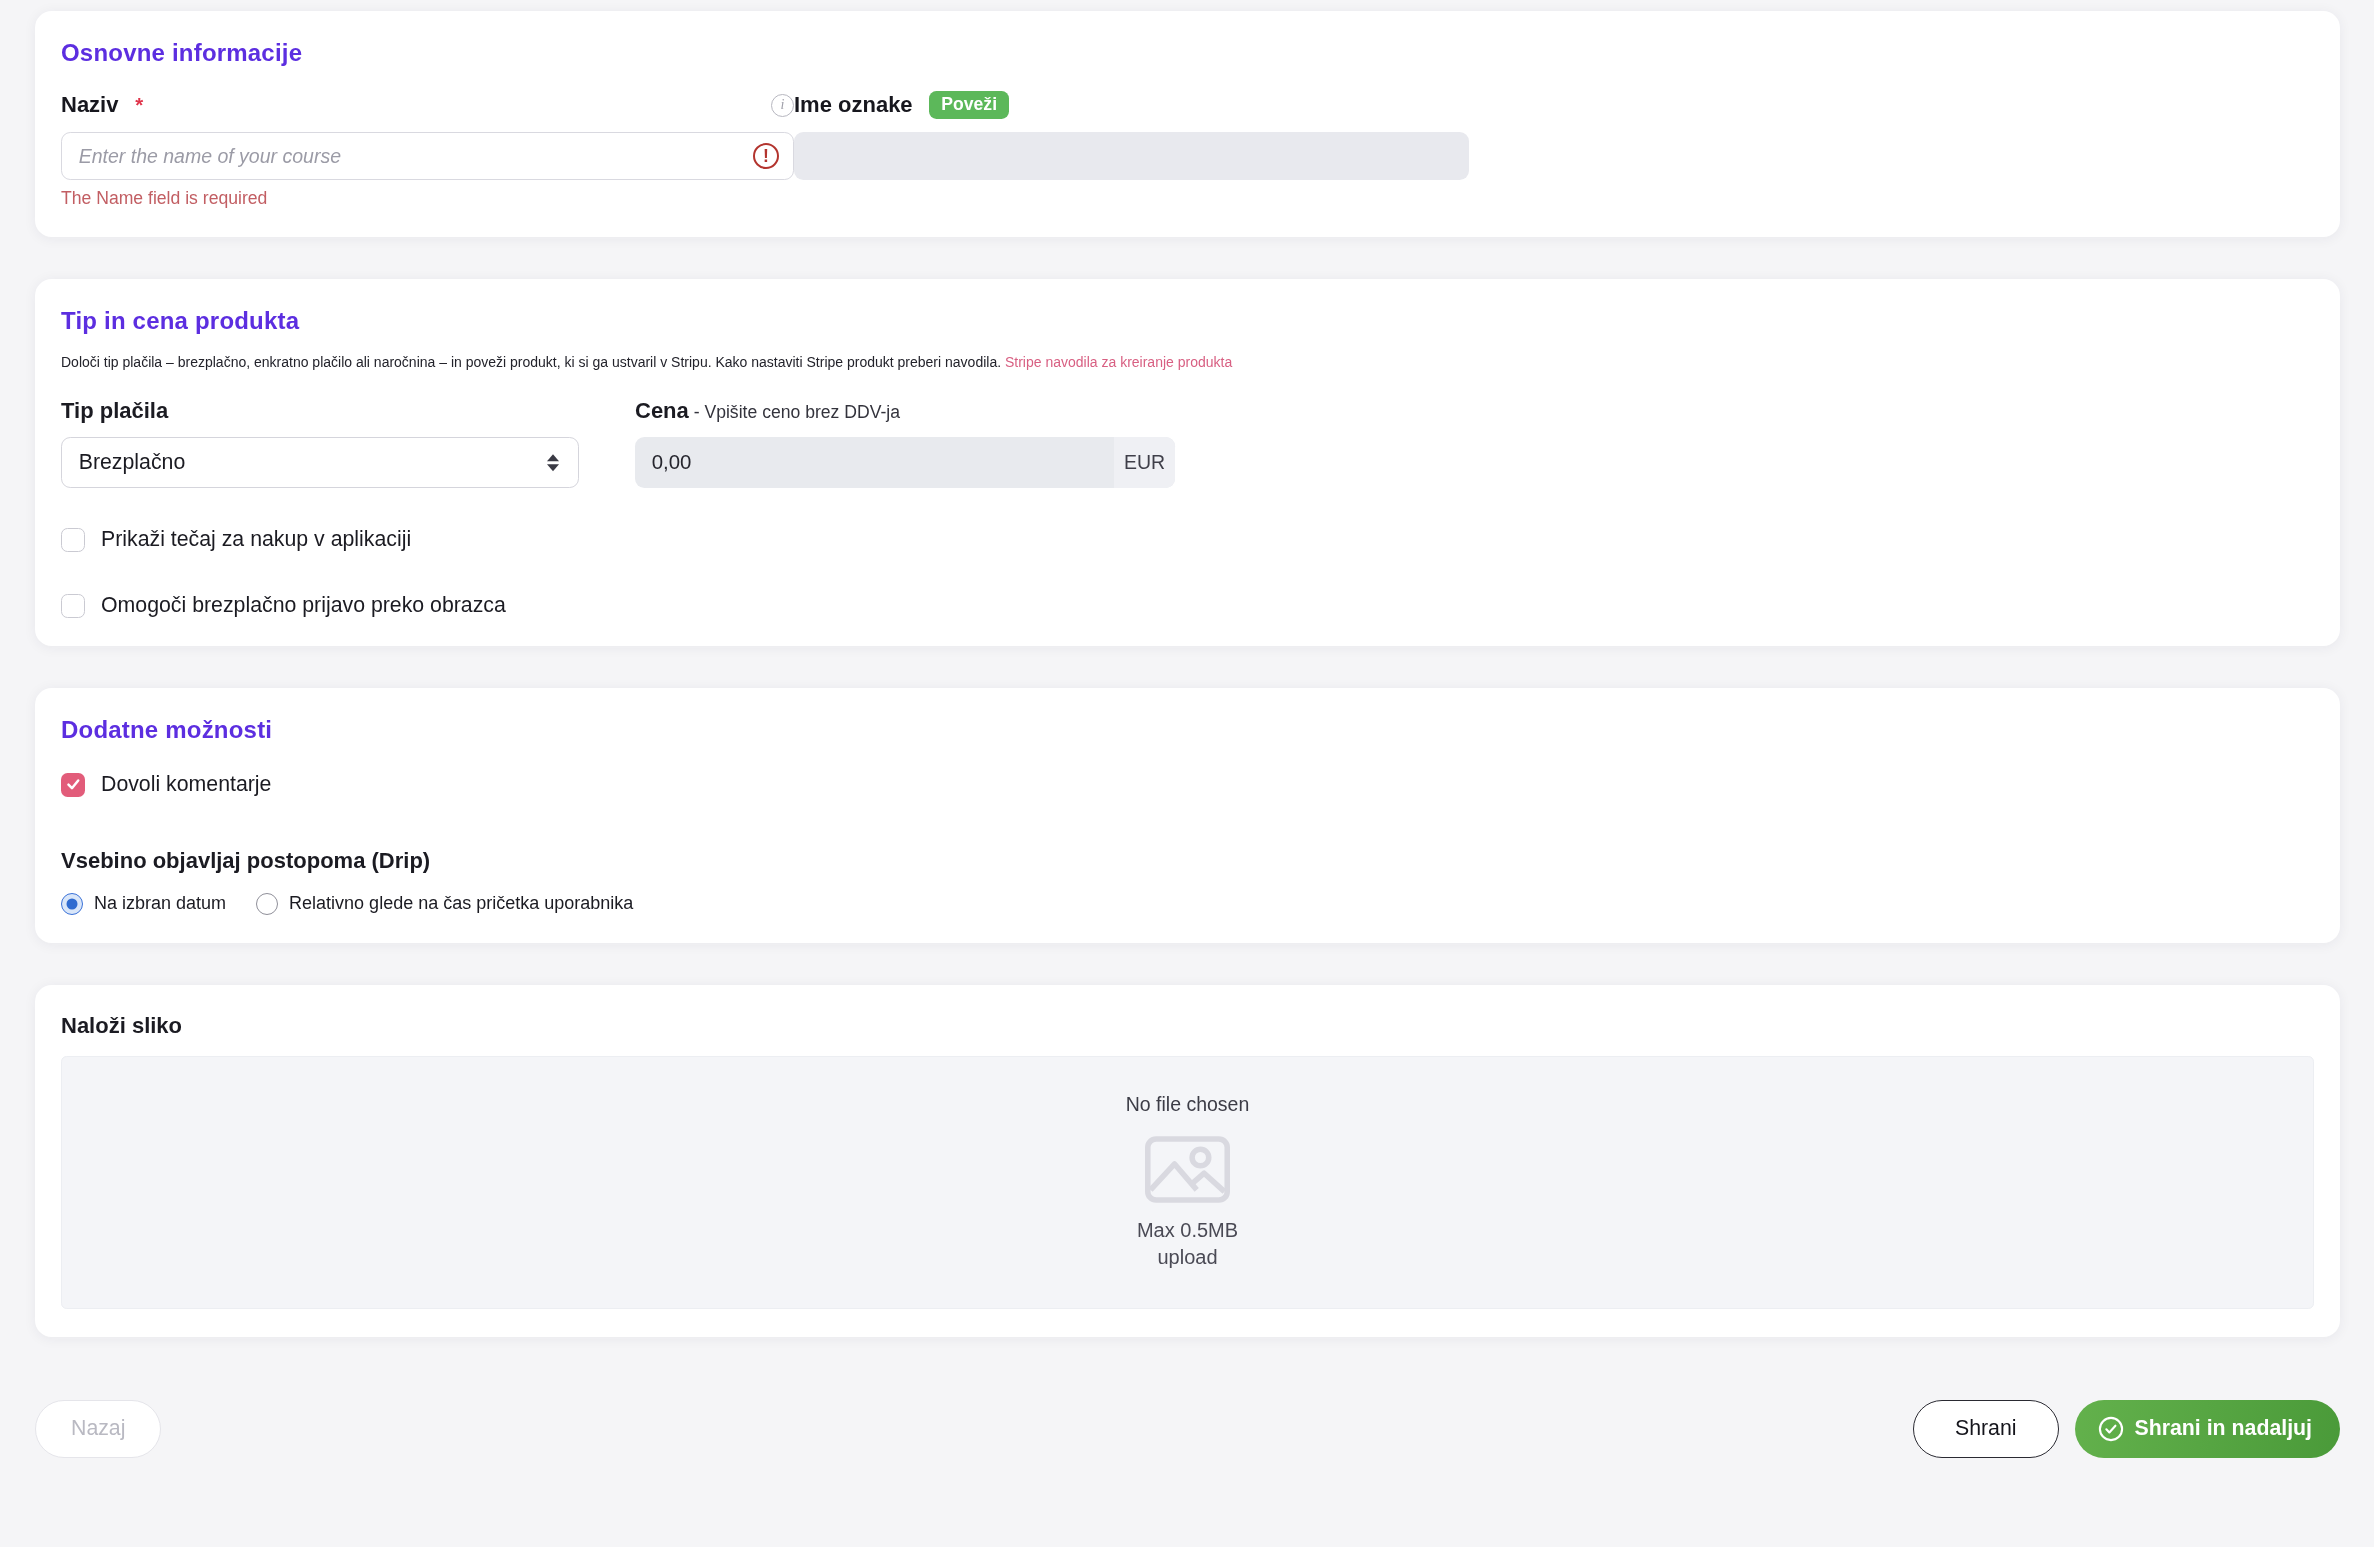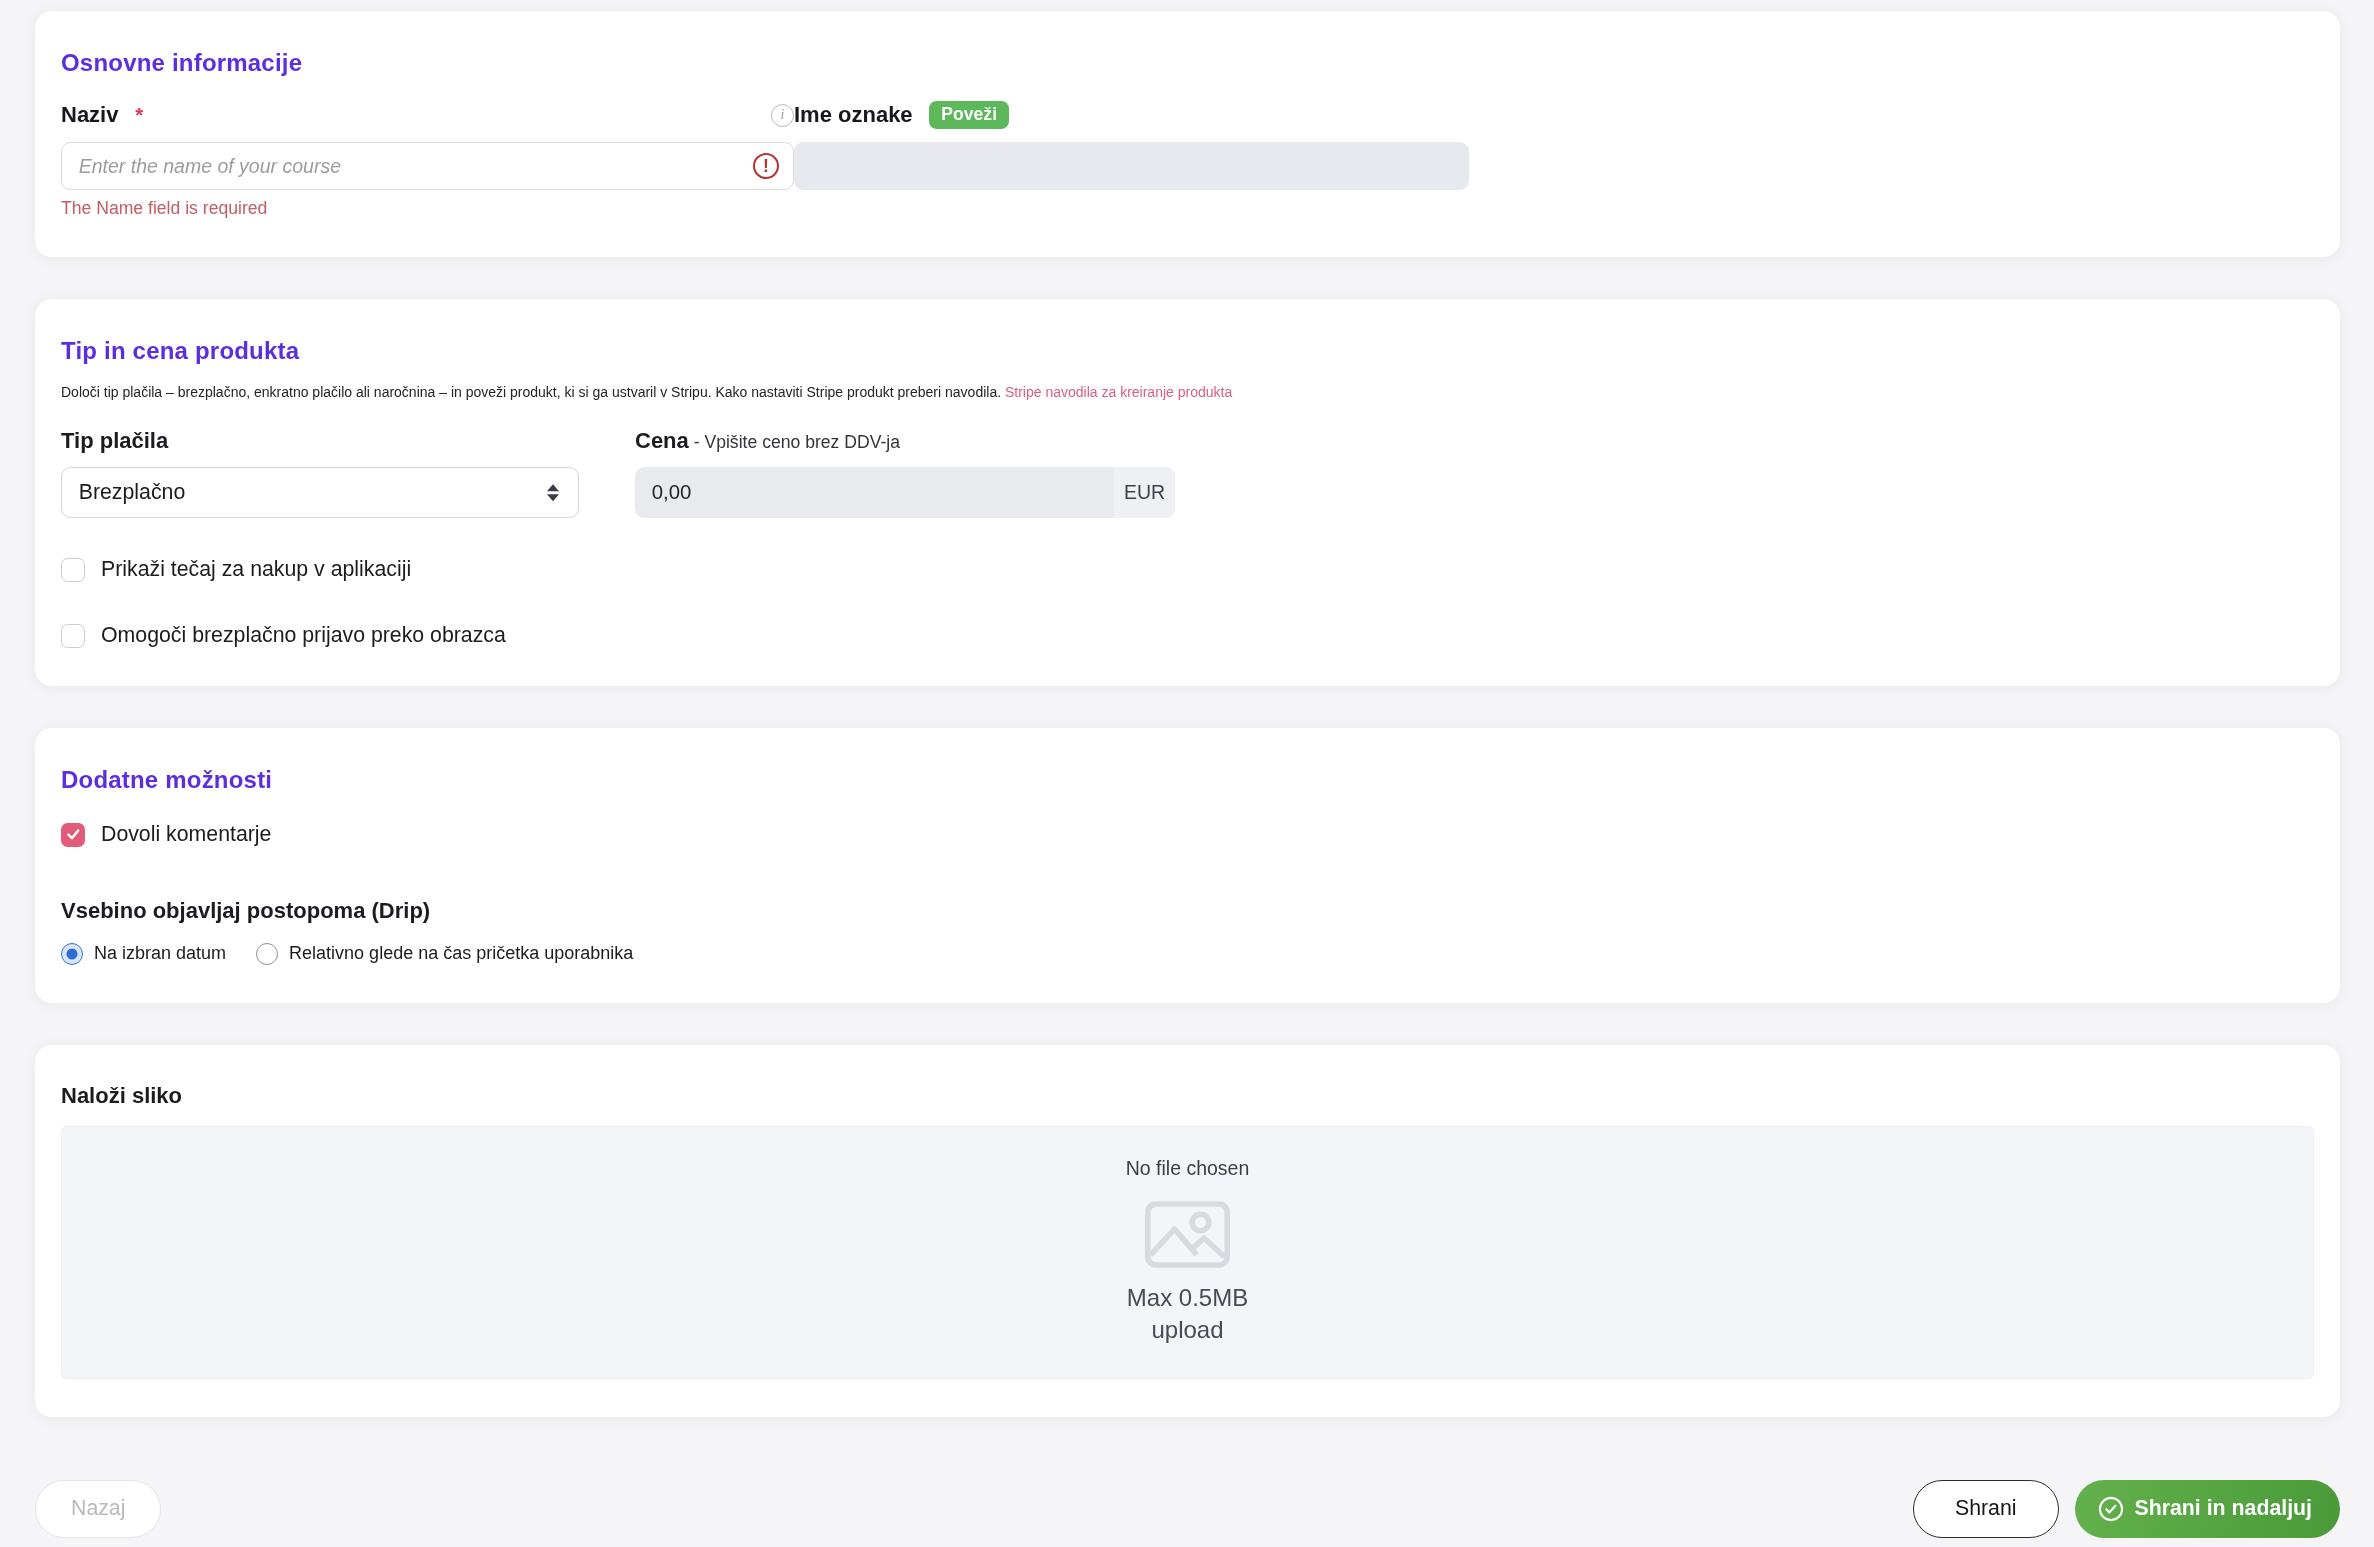--- a/index.html
+++ b/index.html
@@ -3,21 +3,21 @@
 <meta charset="utf-8">
 <style>
   * { margin:0; padding:0; box-sizing:border-box; }
   html,body { background:#f5f5f7; font-family:"Liberation Sans", sans-serif; color:#1b1b22; }
   .page { width:2375px; height:1547px; padding:11px 35px 0 35px; overflow:hidden; position:relative; }
 
   .card {
     background:#ffffff;
     border-radius:16.7px;
     box-shadow:0 1.9px 13px rgba(40,40,70,0.06);
-    padding:38px 26px;
+    padding:28px 26px;
     margin-bottom:42px;
   }
 
   h2.card-title { font-size:24px; font-weight:bold; color:#5c2ee0; letter-spacing:0.2px; }
 
   
   .two-col { display:flex; margin-top:24px; }
   .col-name { width:733px; }
   .col-tag  { width:675px; }
   .label-row { display:flex; justify-content:space-between; align-items:center; margin-bottom:13px; height:28px; }
@@ -105,21 +105,21 @@
   .radio-label { font-size:18px; }
 
   
   .upload-title { font-size:22px; font-weight:bold; }
   .upload-zone {
     margin-top:16.7px; height:253px; background:#f4f5f8; border:0.9px solid #eceef2; border-radius:5.6px;
     display:flex; flex-direction:column; align-items:center; justify-content:center; cursor:pointer;
   }
   .no-file { font-size:19.5px; color:#3c3c46; }
   .img-icon { margin:20.4px 0 11px 0; }
-  .max-size { font-size:24px; color:#4a4a55; text-align:center; line-height:1.35; }
+  .max-size { font-size:20px; color:#4a4a55; text-align:center; line-height:1.35; }
 
   
   .footer { display:flex; justify-content:space-between; align-items:center; margin-top:63px; }
   .btn { height:58px; border-radius:927px; display:inline-flex; align-items:center; justify-content:center;
     font-size:21.3px; font-family:"Liberation Sans", sans-serif; cursor:pointer; background:#fff; }
   .btn-back { border:1.4px solid #e5e5ea; color:#b9b9c2; padding:0 35px; }
   .footer-right { display:flex; align-items:center; gap:16.7px; }
   .btn-save { border:1.4px solid #2a2a32; color:#15151c; padding:0 41px; }
   .btn-save-continue {
     border:none; color:#fff; padding:0 28px 0 22px; gap:9.3px;

